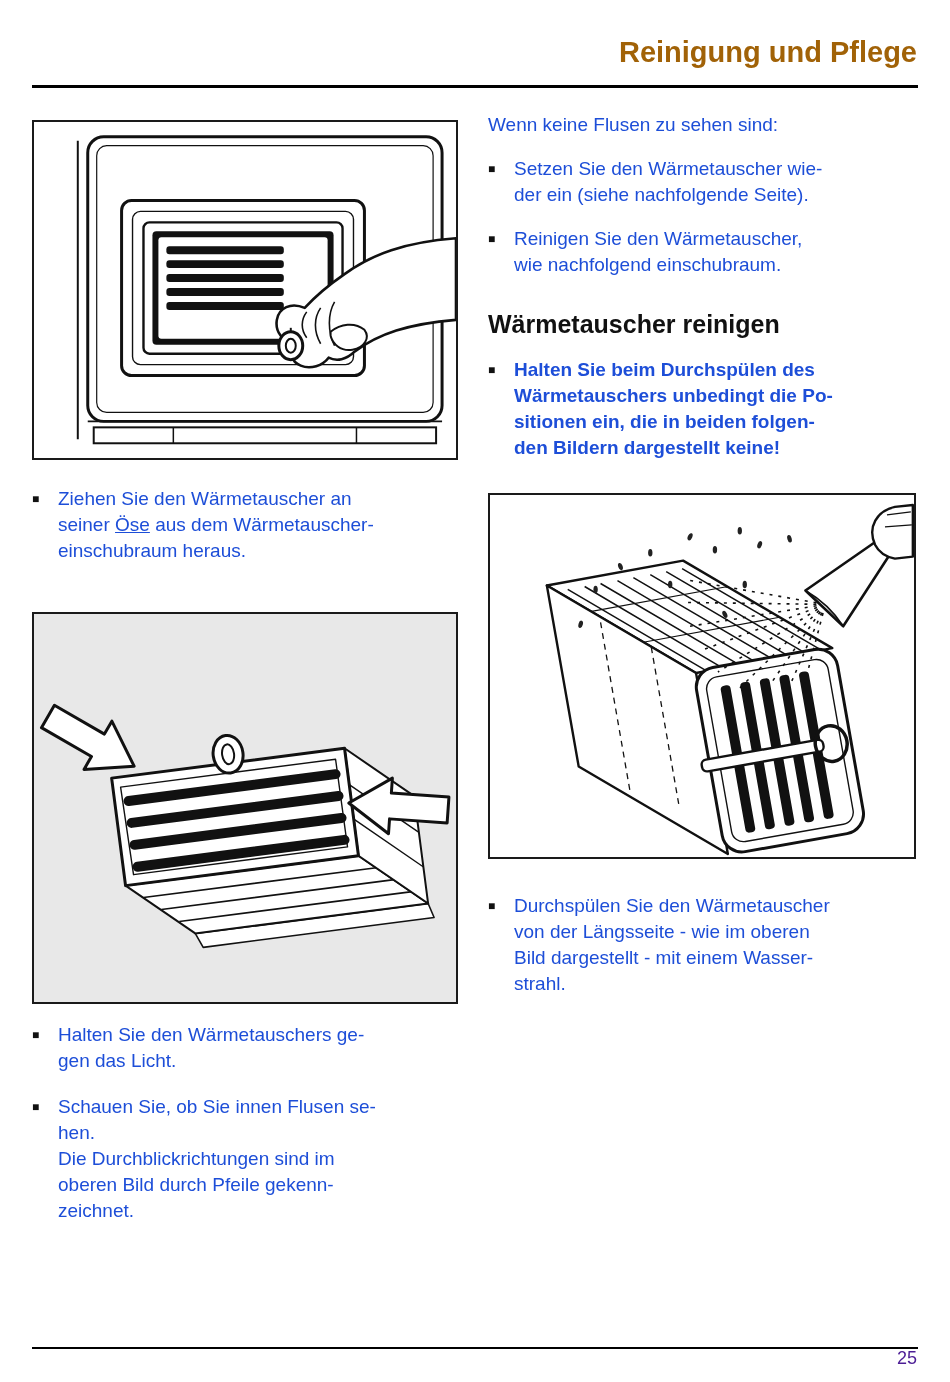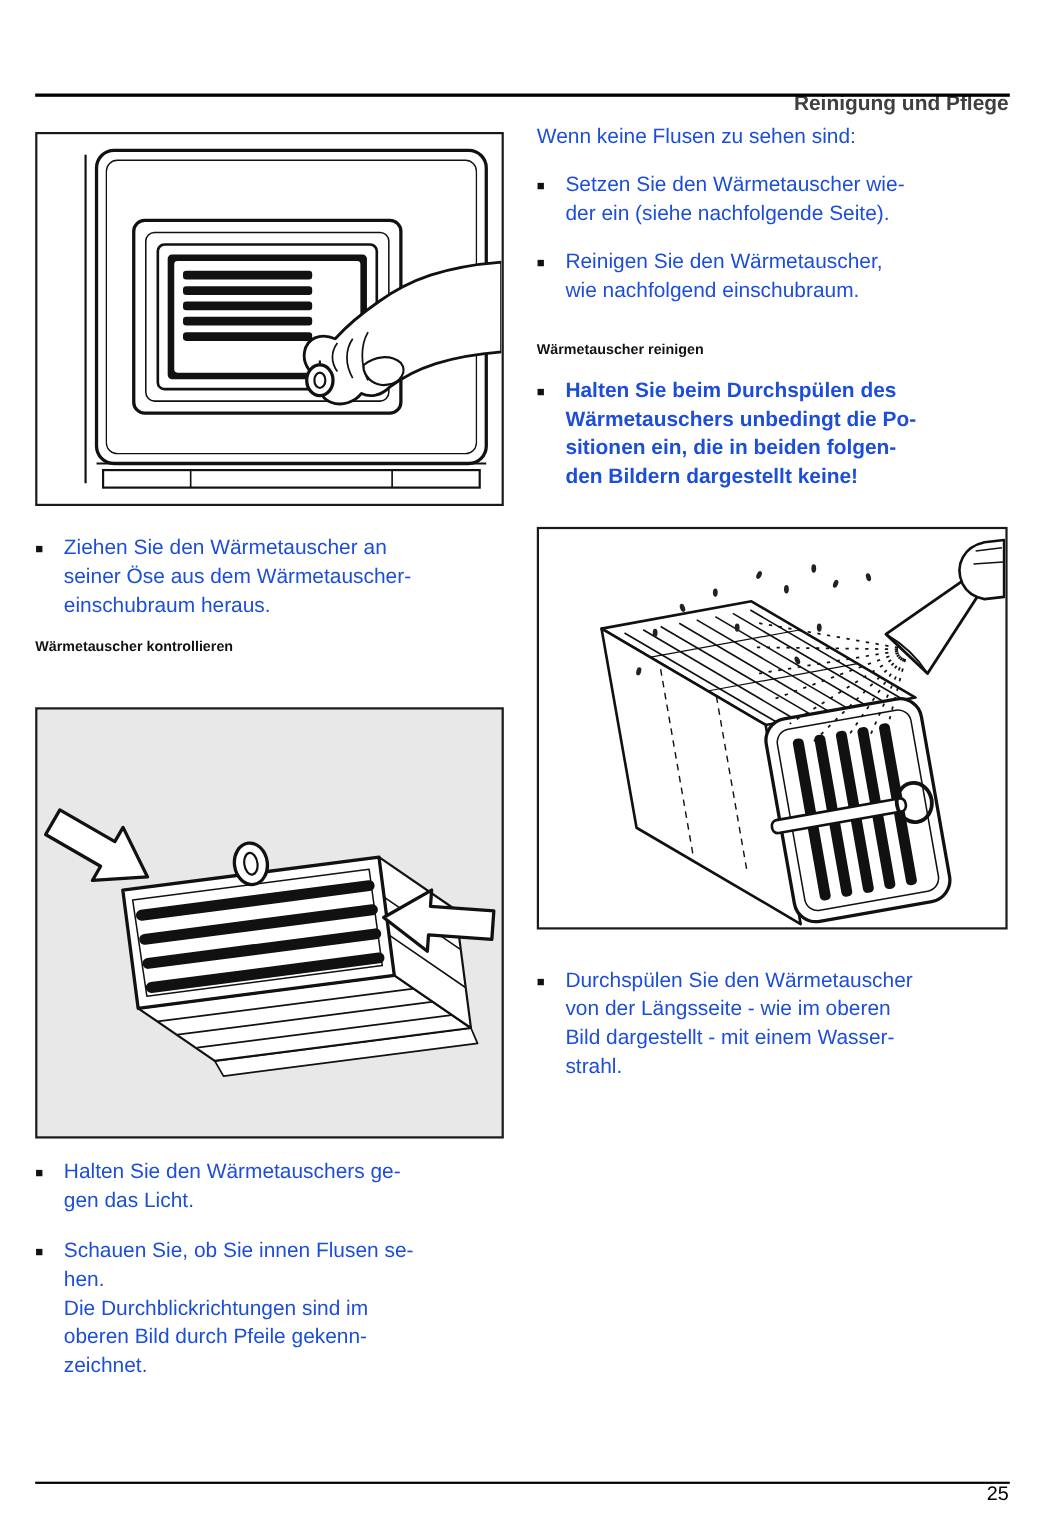--- a/index.html
+++ b/index.html
@@ -1,25 +1,25 @@
 <!DOCTYPE html>
 <html><head>
 <meta charset="utf-8">
 <style>
   * { margin:0; padding:0; box-sizing:border-box; }
   html,body { background:#ffffff; }
   .page {
     position:relative; width:950px; height:1382px; background:#fff;
     font-family:"Liberation Sans", sans-serif; color:#1b1b1b; overflow:hidden;
   }
-  .title { position:absolute; top:36px; right:33px; font-size:19px; font-weight:700; color:#404040;margin-top:48px; }
+  .title { position:absolute; top:36px; right:33px; font-size:29px; font-weight:700; color:#a16207; }
   .rule { position:absolute; left:32px; width:886px; background:#000; }
   .rule-top { top:85px; height:2.5px; }
   .footer-rule { top:1347px; height:2px; }
-  .page-num { position:absolute; top:1348px; right:33px; font-size:18px; color:#000000; }
+  .page-num { position:absolute; top:1348px; right:33px; font-size:18px; color:#4c1d95; }
 
   .col { position:absolute; }
   .col-left  { left:32px;  top:120px; width:428px; }
   .col-right { left:488px; top:112px; width:432px; }
   .col-right > :first-child { margin-top:0; }
 
   .fig { border:2px solid #1a1a1a; background:#fff; overflow:hidden; }
   .fig svg { display:block; width:100%; height:100%; }
   .fig1 { width:426px; height:340px; }
   .fig2 { width:426px; height:392px; margin-top:48px; background:#e8e8e8; }
@@ -27,23 +27,23 @@
 
   .btext, .intro { font-size:19px; line-height:26px; color:#1d4ed8; white-space:pre-line; }
   .intro { margin-top:22px; }
   .item { display:flex; margin-top:18px; }
   .item .bullet { flex:0 0 26px; font-size:12px; line-height:26px; color:#111; }
   .item .btext { flex:1; }
   .item-pull { margin-top:26px; }
   .item-look { margin-top:20px; }
   .item-rinse { margin-top:34px; }
   .bold-item .btext { font-weight:700; }
-  .subhead { font-size:13px; font-weight:700; color:#111; margin-top:16px; }
+  .subhead { font-size:25px; font-weight:700; color:#111; margin-top:16px; }
   .mt-lg { margin-top:32px; }
-  .u { }
+  .u { text-decoration:underline; }
 </style>
 </head>
 <body>
 
 <div class="page">
 
   <div class="title">Reinigung und Pflege</div>
   <div class="rule rule-top"></div>
 
   <div class="col col-left">
@@ -85,21 +85,20 @@
       </svg>
     </figure>
 
     <div class="item item-pull">
       <span class="bullet">■</span>
       <div class="btext"><span>Ziehen Sie den Wärmetauscher an
 seiner </span><span class="u">Öse</span><span> aus dem Wärmetauscher-
 einschubraum heraus.</span></div>
     </div>
 
-    <h2 class="subhead">Wärmetauscher kontrollieren</h2>
 
     <figure class="fig fig2">
       <svg viewBox="0 0 424 388">
         <g transform="translate(0,46)" stroke-linejoin="round">
           <g stroke="#111">
             <polygon points="162,274 396,244 402,258 170,288" fill="#fff" stroke-width="1.6"></polygon>
             <polygon points="92,226 326,196 396,244 162,274" fill="#fff" stroke-width="2"></polygon>
             <path d="M110,238 L344,208 M128,250 L362,220 M146,262 L380,232" fill="none" stroke-width="1.6"></path>
             <polygon points="312,88 382,136 396,244 326,196" fill="#fff" stroke-width="2"></polygon>
             <path d="M316,124 L386,172 M321,159 L391,207" fill="none" stroke-width="1.4"></path>

